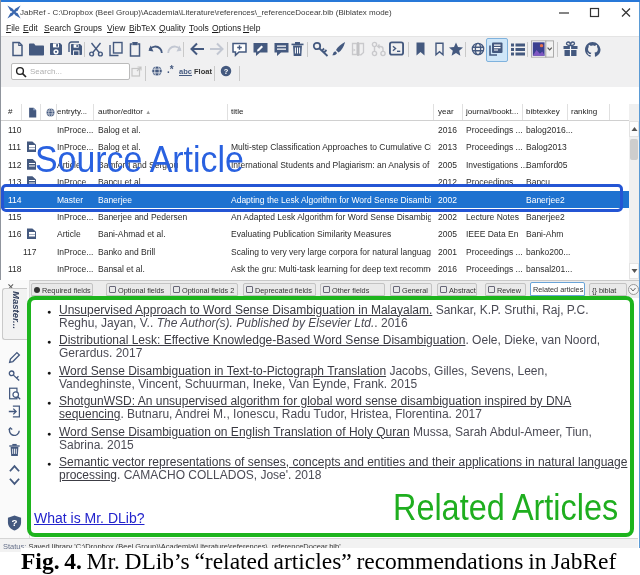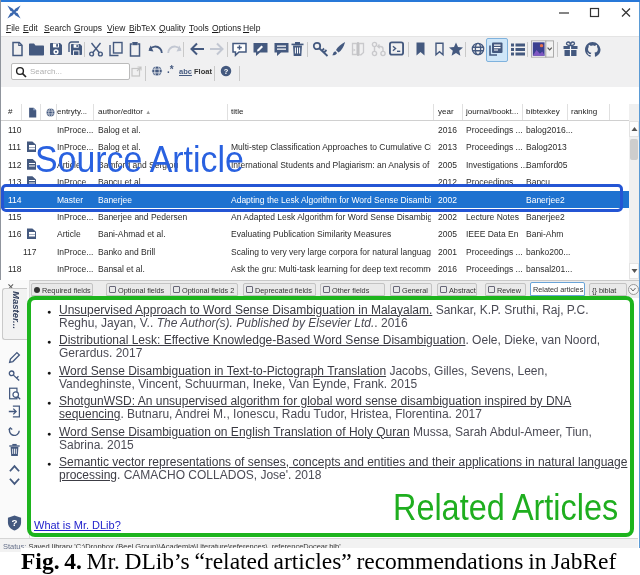--- a/index.html
+++ b/index.html
@@ -45,21 +45,21 @@
 .etabsel{background:#fff;border:1px solid #69a4d8;top:1px;height:14px;}
 
 #sidebar{position:absolute;left:0;top:280px;width:29px;height:258px;background:#fafafa;border-right:1px solid #ddd;}
 
 #gpanel{position:absolute;left:27px;top:296px;width:607px;height:241px;background:#fff;border:4px solid #1db41d;border-radius:8px;box-sizing:border-box;}
 #glist{position:absolute;left:0;top:0;width:100%;font-size:12px;color:#3c3c44;}
 .li{position:absolute;left:28px;width:575px;line-height:13.4px;white-space:nowrap;}
 .li:before{content:"\25CF";position:absolute;left:-12px;top:1px;font-size:7px;color:#111;}
 .li a{color:#3c3c44;text-decoration:underline;}
 .auth{color:#4b4b55;}
-#whatis{position:absolute;left:3px;top:219px;font-size:11px;color:#2323cc;text-decoration:underline;}
+#whatis{position:absolute;left:3px;top:210px;font-size:14px;color:#2323cc;text-decoration:underline;}
 
 #status{position:absolute;left:0;top:538px;width:638px;height:13px;background:#f2f2f2;border-top:1px solid #d5d5d5;font-size:7.5px;color:#333;}
 
 #caption{position:absolute;left:21px;top:548px;width:619px;height:26px;background:#fff;font-family:"Liberation Serif",serif;font-size:23.5px;color:#000;white-space:nowrap;word-spacing:-1.2px;}
 
 #srctext{position:absolute;left:35px;top:139px;font-size:36px;color:#2961e0;font-weight:400;transform:scaleX(0.94);transform-origin:0 0;white-space:nowrap;}
 #srcbox{position:absolute;left:1px;top:183.5px;width:622px;height:28.5px;border:3.6px solid #2455d4;border-radius:5px;box-sizing:border-box;}
 #reltext{position:absolute;left:393px;top:487px;font-size:36px;color:#1fae1f;transform:scaleX(0.90);transform-origin:0 0;white-space:nowrap;}
 </style>
 </head>
@@ -69,20 +69,21 @@
   <div id="title">
     <svg class="abs" style="left:6px;top:3px" width="14" height="14" viewBox="0 0 16 16">
         <g fill="#3a67ae">
           <path d="M0.5 0.5L7 4.5 8 8 4 6.8z"></path>
           <path d="M15.5 0.5L9 4.5 8 8l4-1.2z"></path>
           <path d="M0.5 15.5L7 11.5 8 8l-4 1.2z"></path>
           <path d="M15.5 15.5L9 11.5 8 8l4 1.2z"></path>
           <circle cx="8" cy="8" r="2.2"></circle>
         </g>
       </svg>
+    <div id="titletext">JabRef - C:\Dropbox (Beel Group)\Academia\Literature\references\_referenceDocear.bib (Biblatex mode)</div>
     <svg class="abs" style="left:557px;top:4px" width="12" height="12" viewBox="0 0 12 12">
         <path d="M1 7h10" stroke="#333" stroke-width="1.2"></path>
       </svg>
     <svg class="abs" style="left:588px;top:4px" width="12" height="12" viewBox="0 0 12 12">
         <rect x="1.5" y="2.5" width="8" height="8" fill="none" stroke="#333" stroke-width="1.2"></rect>
       </svg>
     <svg class="abs" style="left:619px;top:4px" width="12" height="12" viewBox="0 0 12 12">
         <path d="M2 2.5l8 8M10 2.5l-8 8" stroke="#333" stroke-width="1.2"></path>
       </svg>
   </div>

